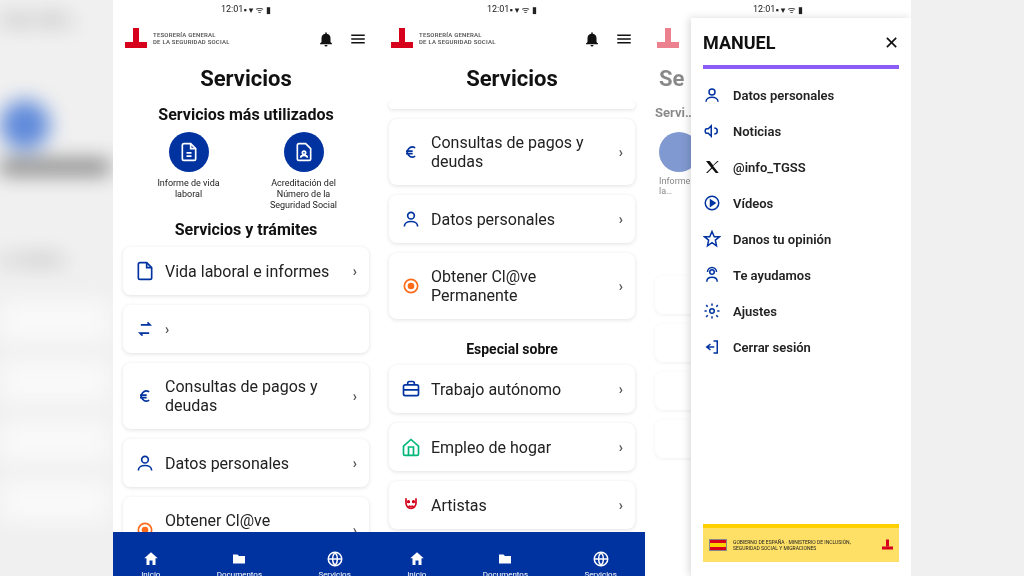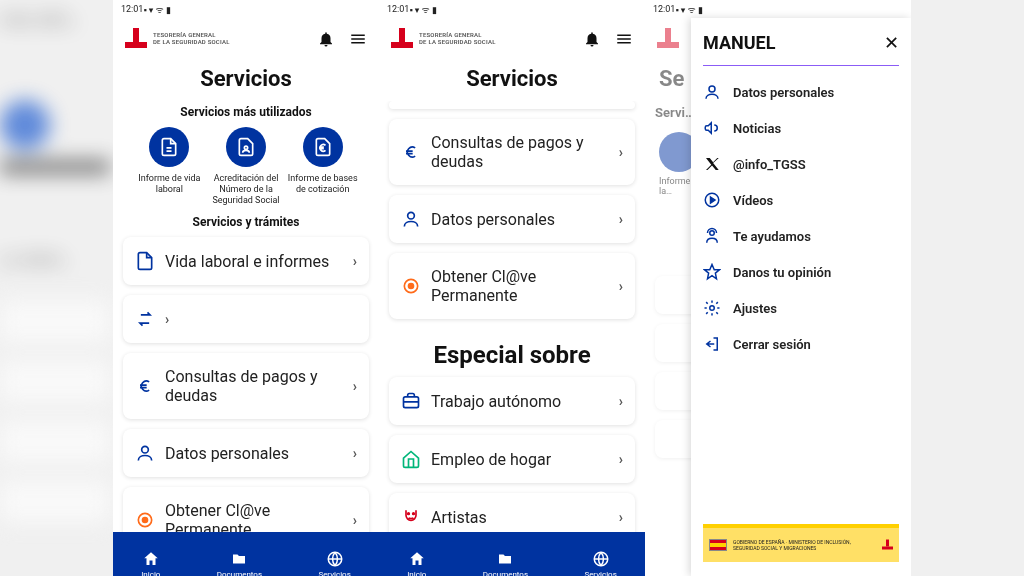--- a/index.html
+++ b/index.html
@@ -38,21 +38,21 @@
     background: #fff;
     position: relative;
     display: flex;
     flex-direction: column;
     overflow: hidden;
   }
   .statusbar {
     height: 18px;
     background: #fff;
     display: flex;
-    justify-content: flex-start;
+    justify-content: center;
     align-items: center;
     padding: 0 8px;
     font-size: 9px;
     color: #222;
   }
   .statusbar .right { display:flex; gap:3px; align-items:center; }
   .appbar {
     display: flex;
     align-items: center;
     justify-content: space-between;
@@ -80,21 +80,21 @@
   .icon { width:18px; height:18px; display:inline-flex; align-items:center; justify-content:center; }
 
   .page-title {
     font-size: 22px;
     font-weight: 700;
     text-align: center;
     color: #111;
     padding: 8px 0 10px;
   }
   .section-title {
-    font-size: 12px;
+    font-size: 16px;
     font-weight: 700;
     text-align: center;
     color: #111;
     padding: 4px 0 8px;
   }
   .quick-row {
     display: flex;
     justify-content: space-around;
     padding: 0 18px 6px;
   }
@@ -151,21 +151,21 @@
 
   
   .drawer {
     position:absolute; top:18px; right:0;
     width: 220px; height: calc(576px - 18px);
     background:#fff;
     box-shadow: -2px 0 8px rgba(0,0,0,.15);
     padding: 14px 12px;
     display:flex; flex-direction:column;
   }
-  .drawer-head { display:flex; justify-content:space-between; align-items:center; margin-bottom:12px; padding-bottom:12px; border-bottom:1px solid #8b5cf6;}
+  .drawer-head { display:flex; justify-content:space-between; align-items:center; margin-bottom:12px; padding-bottom:12px; border-bottom:4px solid #8b5cf6;}
   .drawer-title { font-size:18px; font-weight:700; color:#111; }
   .close-x { font-size:18px; color:#111; cursor:pointer; }
   .drawer-list { display:flex; flex-direction:column; gap:8px; }
   .drawer-item { display:flex; align-items:center; gap:12px; padding:5px 0; }
   .drawer-icon { width:18px; height:18px; flex:0 0 18px; display:flex; align-items:center; justify-content:center; }
   .drawer-icon svg { width:18px; height:18px; }
   .drawer-label { font-size:13px; color:#222; font-weight:600; }
   .drawer-footer {
     margin-top:auto;
     background:#ffe066;
@@ -241,29 +241,20 @@
           <div class="quick-item">
             <div class="quick-circle">
               <svg viewBox="0 0 24 24" fill="none" stroke="#fff" stroke-width="2">
                   <path d="M14 2H6a2 2 0 0 0-2 2v16a2 2 0 0 0 2 2h12a2 2 0 0 0 2-2V8z"></path>
                   <circle cx="12" cy="13" r="2"></circle>
                   <path d="M8 19c0-2 2-3 4-3s4 1 4 3"></path>
                 </svg>
             </div>
             <div class="quick-label">Acreditación del Número de la Seguridad Social</div>
           </div>
-          <div class="quick-item">
-            <div class="quick-circle">
-              <svg viewBox="0 0 24 24" fill="none" stroke="#fff" stroke-width="2">
-                  <path d="M14 2H6a2 2 0 0 0-2 2v16a2 2 0 0 0 2 2h12a2 2 0 0 0 2-2V8z"></path>
-                  <path d="M15 16a4 4 0 1 1 0-6M8 12h5M8 14h5"></path>
-                </svg>
-            </div>
-            <div class="quick-label">Informe de bases de cotización</div>
-          </div>
         </div>
 
         <div class="section-title">Servicios y trámites</div>
 
         <div class="card-list">
           <div class="card">
             <span class="card-icon">
               <svg viewBox="0 0 24 24" fill="none" stroke="#0033a0" stroke-width="2">
                   <path d="M14 2H6a2 2 0 0 0-2 2v16a2 2 0 0 0 2 2h12a2 2 0 0 0 2-2V8z"></path>
                   <path d="M14 2v6h6"></path>
@@ -392,21 +383,21 @@
                 <svg viewBox="0 0 24 24" fill="none" stroke="#ff6b1a" stroke-width="2">
                   <circle cx="12" cy="12" r="8"></circle>
                   <circle cx="12" cy="12" r="3" fill="#ff6b1a"></circle>
                 </svg>
               </span>
             <span class="card-label">Obtener Cl@ve Permanente</span>
             <span class="chevron">›</span>
           </div>
         </div>
 
-        <div class="section-title" style="font-size:24px; padding-top:12px;">Especial sobre</div>
+        <div class="section-title" style="font-size:14px; padding-top:12px;">Especial sobre</div>
 
         <div class="card-list">
           <div class="card">
             <span class="card-icon">
                 <svg viewBox="0 0 24 24" fill="none" stroke="#0033a0" stroke-width="2">
                   <rect x="3" y="7" width="18" height="13" rx="2"></rect>
                   <path d="M8 7V5a2 2 0 0 1 2-2h4a2 2 0 0 1 2 2v2M3 13h18"></path>
                 </svg>
               </span>
             <span class="card-label">Trabajo autónomo</span>
@@ -534,33 +525,33 @@
               <svg viewBox="0 0 24 24" fill="none" stroke="#0033a0" stroke-width="2">
                 <circle cx="12" cy="12" r="9"></circle>
                 <path d="M10 8l6 4-6 4z" fill="#0033a0"></path>
               </svg>
             </span>
           <span class="drawer-label">Vídeos</span>
         </div>
         <div class="drawer-item">
           <span class="drawer-icon">
               <svg viewBox="0 0 24 24" fill="none" stroke="#0033a0" stroke-width="2">
+                <path d="M12 2l3 7h7l-5.5 4.5L18 21l-6-4-6 4 1.5-7.5L2 9h7z"></path>
+              </svg>
+            </span>
+          <span class="drawer-label">Danos tu opinión</span>
+        </div>
+        <div class="drawer-item">
+          <span class="drawer-icon">
+              <svg viewBox="0 0 24 24" fill="none" stroke="#0033a0" stroke-width="2">
                 <circle cx="12" cy="8" r="3"></circle>
                 <path d="M5 21c0-4 3-6 7-6s7 2 7 6M18 8a6 6 0 0 0-12 0"></path>
               </svg>
             </span>
           <span class="drawer-label">Te ayudamos</span>
-        </div>
-        <div class="drawer-item">
-          <span class="drawer-icon">
-              <svg viewBox="0 0 24 24" fill="none" stroke="#0033a0" stroke-width="2">
-                <path d="M12 2l3 7h7l-5.5 4.5L18 21l-6-4-6 4 1.5-7.5L2 9h7z"></path>
-              </svg>
-            </span>
-          <span class="drawer-label">Danos tu opinión</span>
         </div>
         <div class="drawer-item">
           <span class="drawer-icon">
               <svg viewBox="0 0 24 24" fill="none" stroke="#0033a0" stroke-width="2">
                 <circle cx="12" cy="12" r="3"></circle>
                 <path d="M12 2v3M12 19v3M4.2 4.2l2.1 2.1M17.7 17.7l2.1 2.1M2 12h3M19 12h3M4.2 19.8l2.1-2.1M17.7 6.3l2.1-2.1"></path>
               </svg>
             </span>
           <span class="drawer-label">Ajustes</span>
         </div>

